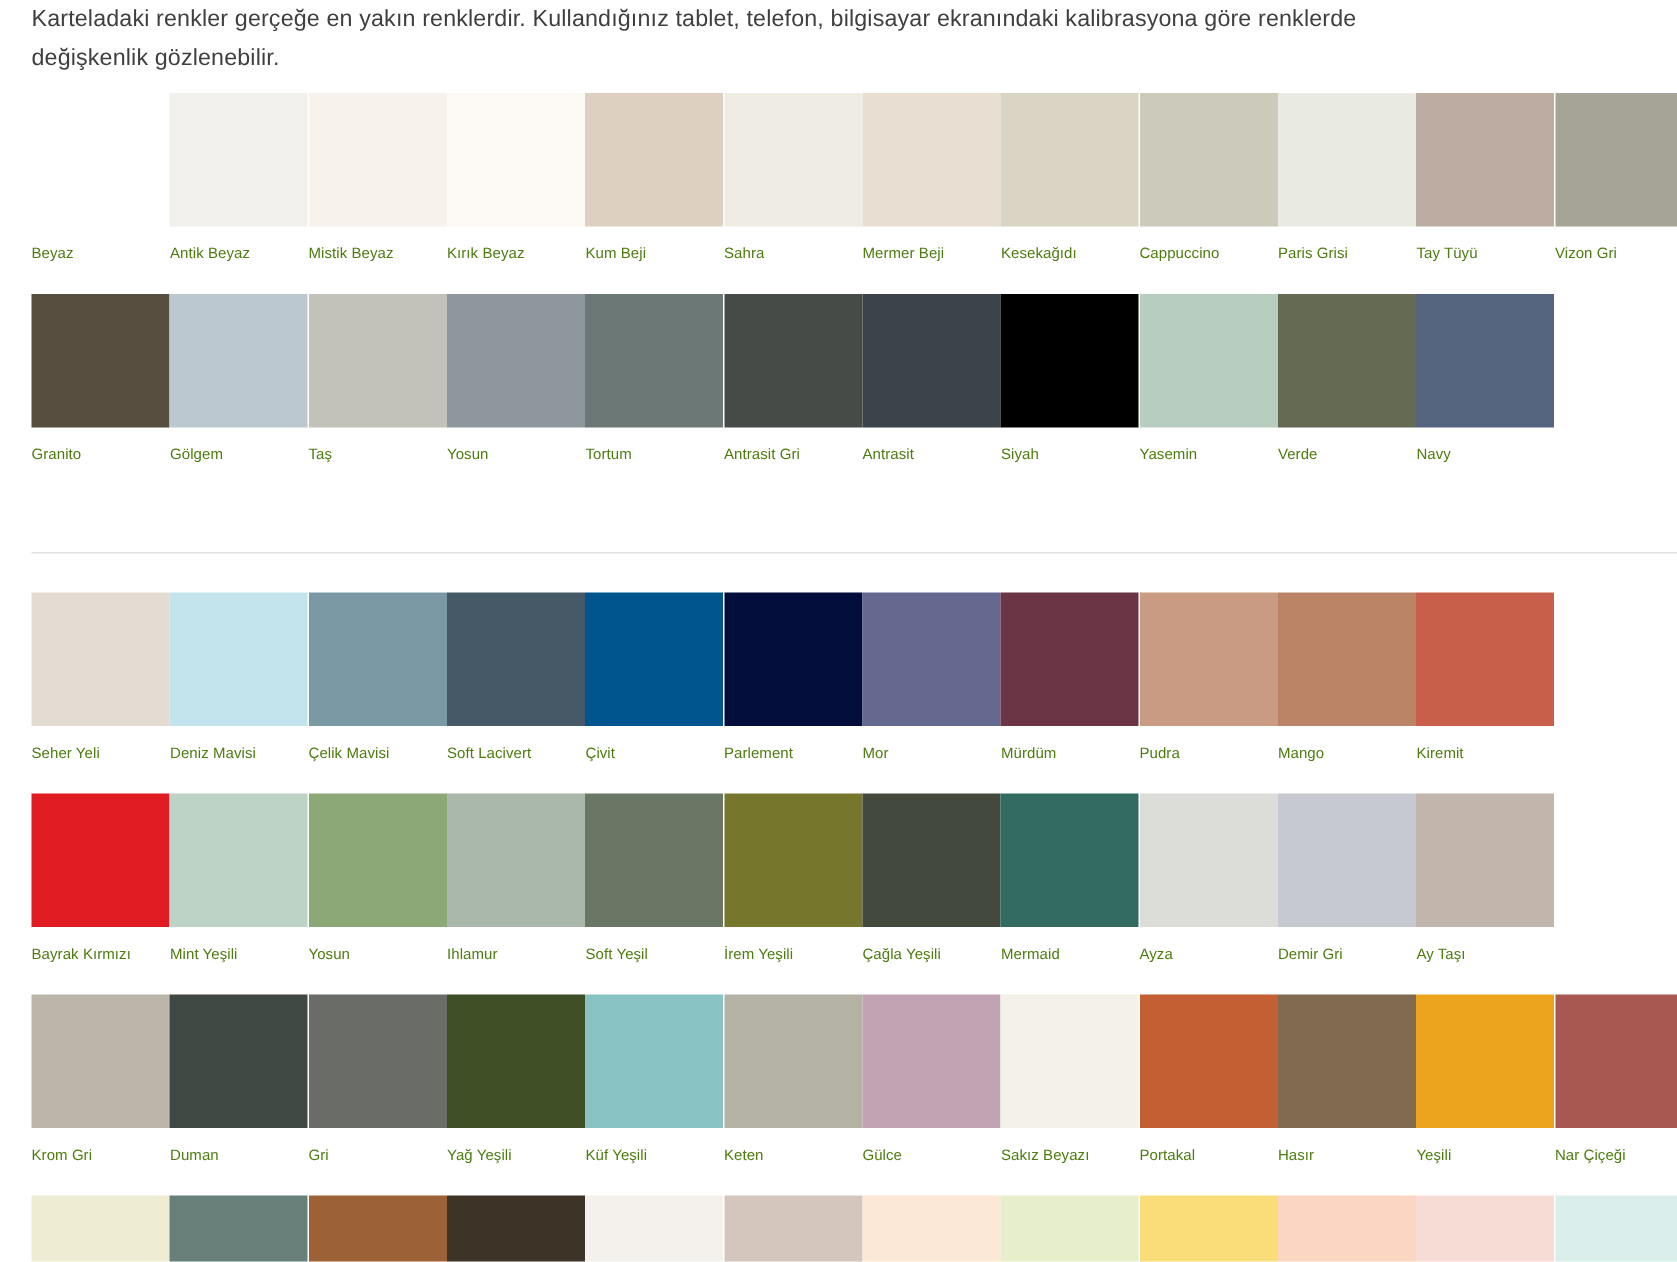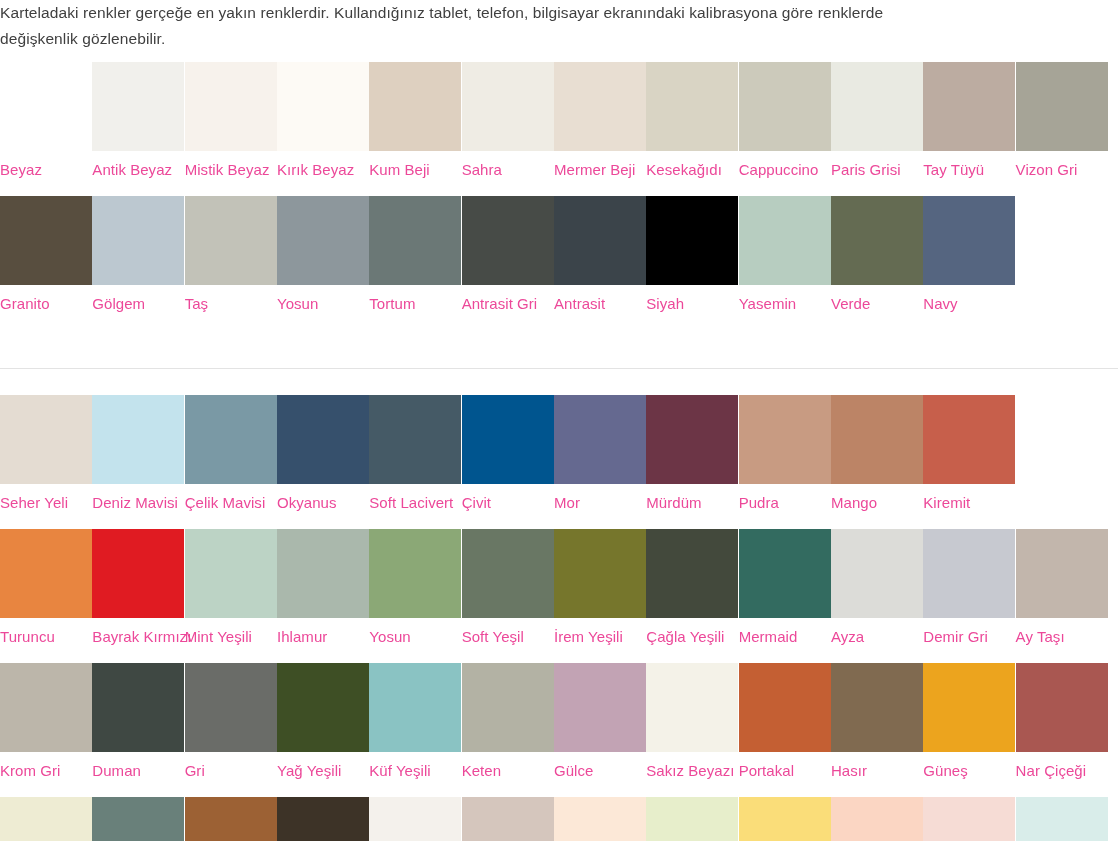--- a/index.html
+++ b/index.html
@@ -13,20 +13,21 @@
     height: 841px;
     font-family: "Liberation Sans", sans-serif;
     color: #3c3c3c;
     overflow: hidden;
   }
   .page {
     position: relative;
     width: 948px;
     height: 841px;
     box-sizing: border-box;
+    padding-left: 21px;
   }
   .intro {
     font-size: 15.5px;
     line-height: 26px;
     color: #3f3f3f;
     letter-spacing: 0.1px;
     padding: 0 4px 0 0;
     margin: 0 0 0 0;
     max-width: 1114px;
   }
@@ -54,23 +55,23 @@
     box-sizing: border-box;
     padding-right: 1px;
   }
   .swatch-chip {
     width: 92px;
     height: 89px;
     display: block;
   }
   .swatch-label {
     display: block;
-    font-size: 15px;
+    font-size: 10px;
     line-height: 16px;
-    color: #ec4899;
+    color: #4d7c0f;
     padding: 11px 0 0 0;
     white-space: nowrap;
     letter-spacing: 0.05px;
   }
   .rows-wrap {
     margin-top: 10px;
   }
   .row-spacer {
     height: 18px;
   }
@@ -200,32 +201,32 @@
         </div>
         <div class="swatch-cell">
           <span class="swatch-chip" style="background-color: rgb(195, 227, 237);"></span>
           <span class="swatch-label">Deniz Mavisi</span>
         </div>
         <div class="swatch-cell">
           <span class="swatch-chip" style="background-color: rgb(122, 153, 165);"></span>
           <span class="swatch-label">Çelik Mavisi</span>
         </div>
         <div class="swatch-cell">
-          <span class="swatch-chip" style="background-color: rgb(54, 80, 108);"></span>
-          <span class="swatch-label">Okyanus</span>
-        </div>
-        <div class="swatch-cell">
           <span class="swatch-chip" style="background-color: rgb(69, 90, 102);"></span>
           <span class="swatch-label">Soft Lacivert</span>
         </div>
         <div class="swatch-cell">
           <span class="swatch-chip" style="background-color: rgb(0, 85, 143);"></span>
           <span class="swatch-label">Çivit</span>
         </div>
         <div class="swatch-cell">
+          <span class="swatch-chip" style="background-color: rgb(3, 13, 60);"></span>
+          <span class="swatch-label">Parlement</span>
+        </div>
+        <div class="swatch-cell">
           <span class="swatch-chip" style="background-color: rgb(101, 105, 144);"></span>
           <span class="swatch-label">Mor</span>
         </div>
         <div class="swatch-cell">
           <span class="swatch-chip" style="background-color: rgb(108, 53, 70);"></span>
           <span class="swatch-label">Mürdüm</span>
         </div>
         <div class="swatch-cell">
           <span class="swatch-chip" style="background-color: rgb(200, 155, 130);"></span>
           <span class="swatch-label">Pudra</span>
@@ -237,40 +238,36 @@
         <div class="swatch-cell">
           <span class="swatch-chip" style="background-color: rgb(199, 95, 75);"></span>
           <span class="swatch-label">Kiremit</span>
         </div>
       </div>
 
       <div class="row-spacer"></div>
 
       <div class="swatch-row">
         <div class="swatch-cell">
-          <span class="swatch-chip" style="background-color: rgb(232, 133, 64);"></span>
-          <span class="swatch-label">Turuncu</span>
-        </div>
-        <div class="swatch-cell">
           <span class="swatch-chip" style="background-color: rgb(224, 27, 34);"></span>
           <span class="swatch-label">Bayrak Kırmızı</span>
         </div>
         <div class="swatch-cell">
           <span class="swatch-chip" style="background-color: rgb(188, 211, 197);"></span>
           <span class="swatch-label">Mint Yeşili</span>
         </div>
         <div class="swatch-cell">
+          <span class="swatch-chip" style="background-color: rgb(139, 168, 118);"></span>
+          <span class="swatch-label">Yosun</span>
+        </div>
+        <div class="swatch-cell">
           <span class="swatch-chip" style="background-color: rgb(170, 184, 172);"></span>
           <span class="swatch-label">Ihlamur</span>
         </div>
         <div class="swatch-cell">
-          <span class="swatch-chip" style="background-color: rgb(139, 168, 118);"></span>
-          <span class="swatch-label">Yosun</span>
-        </div>
-        <div class="swatch-cell">
           <span class="swatch-chip" style="background-color: rgb(105, 119, 100);"></span>
           <span class="swatch-label">Soft Yeşil</span>
         </div>
         <div class="swatch-cell">
           <span class="swatch-chip" style="background-color: rgb(118, 118, 44);"></span>
           <span class="swatch-label">İrem Yeşili</span>
         </div>
         <div class="swatch-cell">
           <span class="swatch-chip" style="background-color: rgb(67, 73, 60);"></span>
           <span class="swatch-label">Çağla Yeşili</span>
@@ -331,21 +328,21 @@
         <div class="swatch-cell">
           <span class="swatch-chip" style="background-color: rgb(196, 95, 51);"></span>
           <span class="swatch-label">Portakal</span>
         </div>
         <div class="swatch-cell">
           <span class="swatch-chip" style="background-color: rgb(128, 106, 80);"></span>
           <span class="swatch-label">Hasır</span>
         </div>
         <div class="swatch-cell">
           <span class="swatch-chip" style="background-color: rgb(236, 164, 30);"></span>
-          <span class="swatch-label">Güneş</span>
+          <span class="swatch-label">Yeşili</span>
         </div>
         <div class="swatch-cell">
           <span class="swatch-chip" style="background-color: rgb(169, 87, 81);"></span>
           <span class="swatch-label">Nar Çiçeği</span>
         </div>
       </div>
 
       <div class="row-spacer"></div>
 
       <div class="swatch-row">

